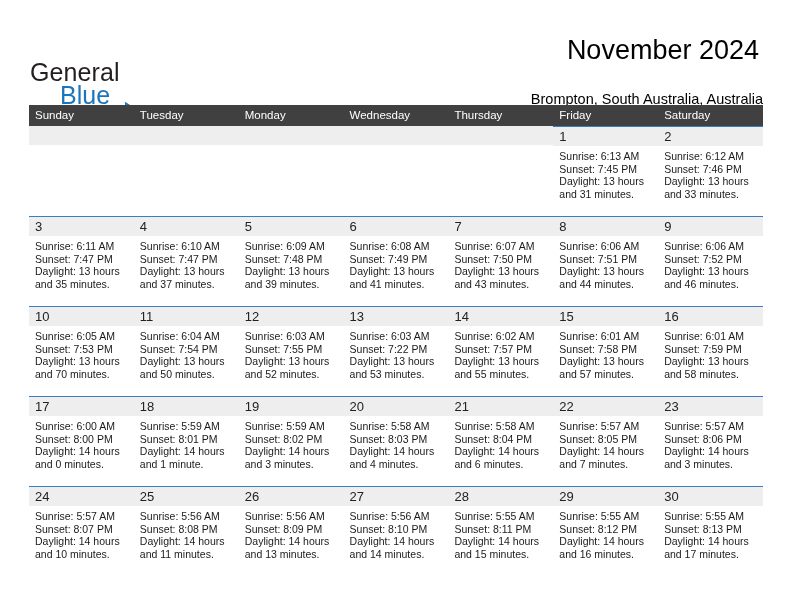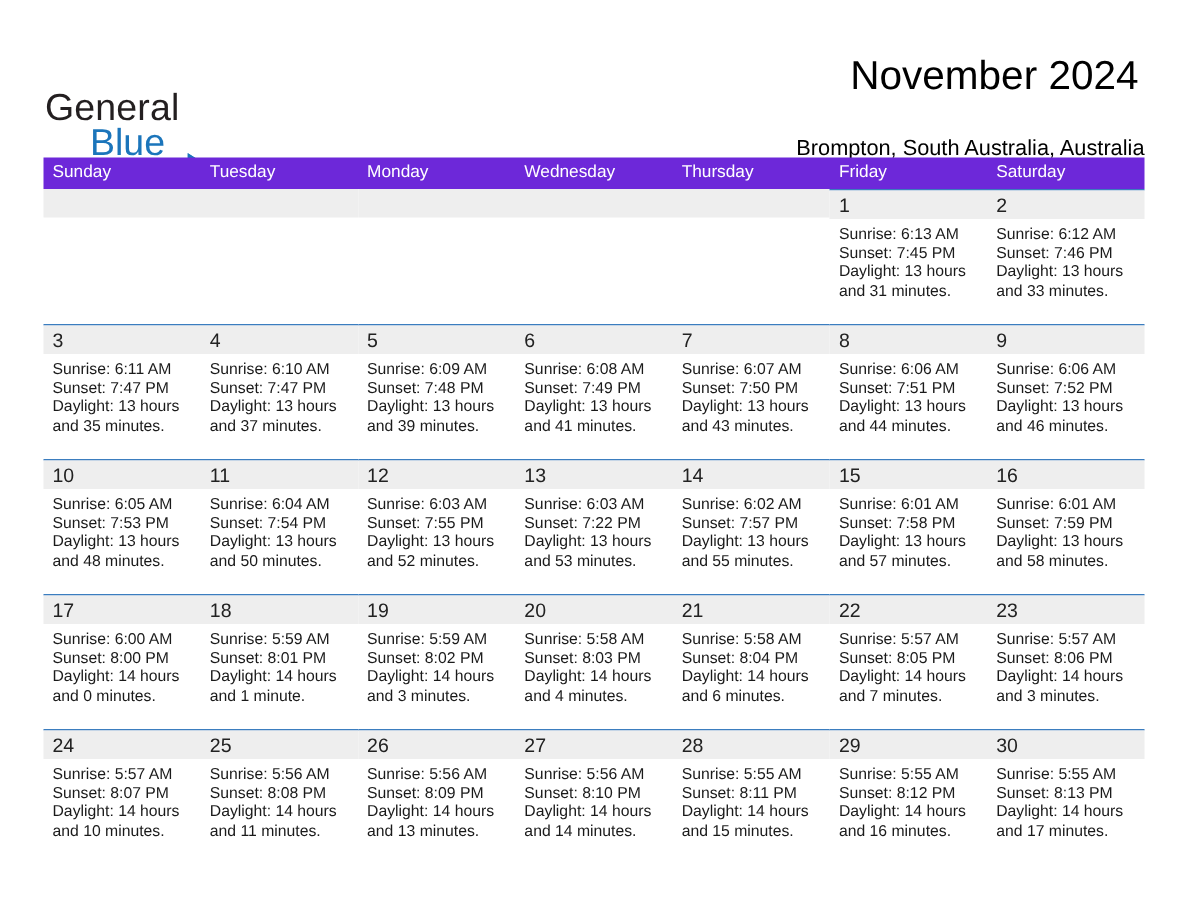--- a/index.html
+++ b/index.html
@@ -90,21 +90,21 @@
 
   
   .calendar {
     position: absolute;
     left: 29px;
     top: 105px;
     width: 734px;
   }
   .weekday-row {
     display: flex;
-    background: #6d28d9;
+    background: #404040;
     height: 21px;
     align-items: center;
   }
   .weekday {
     flex: 1 1 0;
     color: #ffffff;
     font-size: 11.5px;
     padding-left: 6px;
     box-sizing: border-box;
     line-height: 21px;
@@ -286,21 +286,21 @@
             </div>
           </div>
         </div>
         <div class="week-row">
           <div class="day-cell">
             <div class="date-band">10</div>
             <div class="details">
               <div>Sunrise: 6:05 AM</div>
               <div>Sunset: 7:53 PM</div>
               <div>Daylight: 13 hours</div>
-              <div>and 48 minutes.</div>
+              <div>and 70 minutes.</div>
             </div>
           </div>
           <div class="day-cell">
             <div class="date-band">11</div>
             <div class="details">
               <div>Sunrise: 6:04 AM</div>
               <div>Sunset: 7:54 PM</div>
               <div>Daylight: 13 hours</div>
               <div>and 50 minutes.</div>
             </div>

